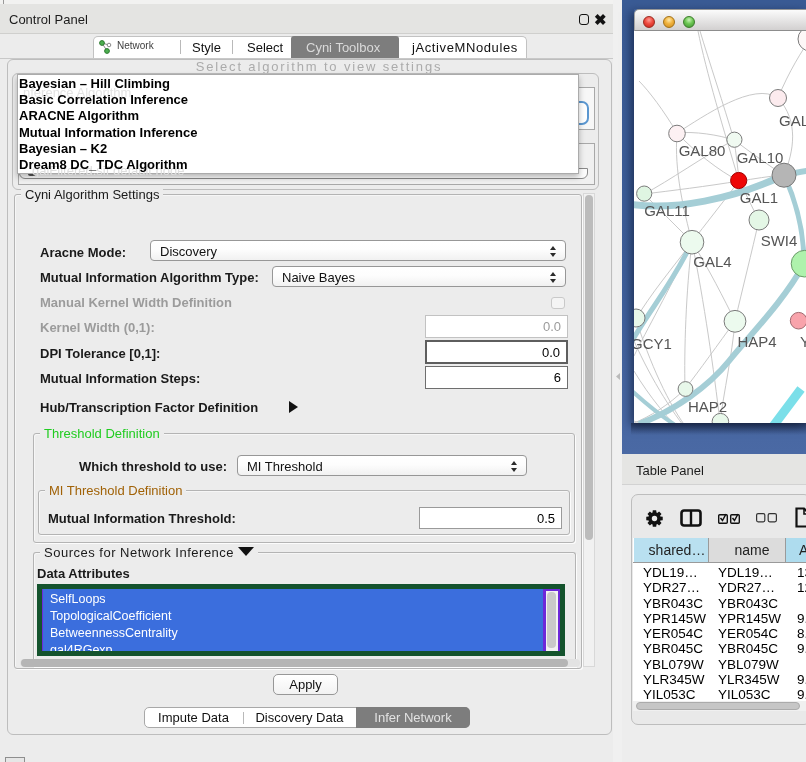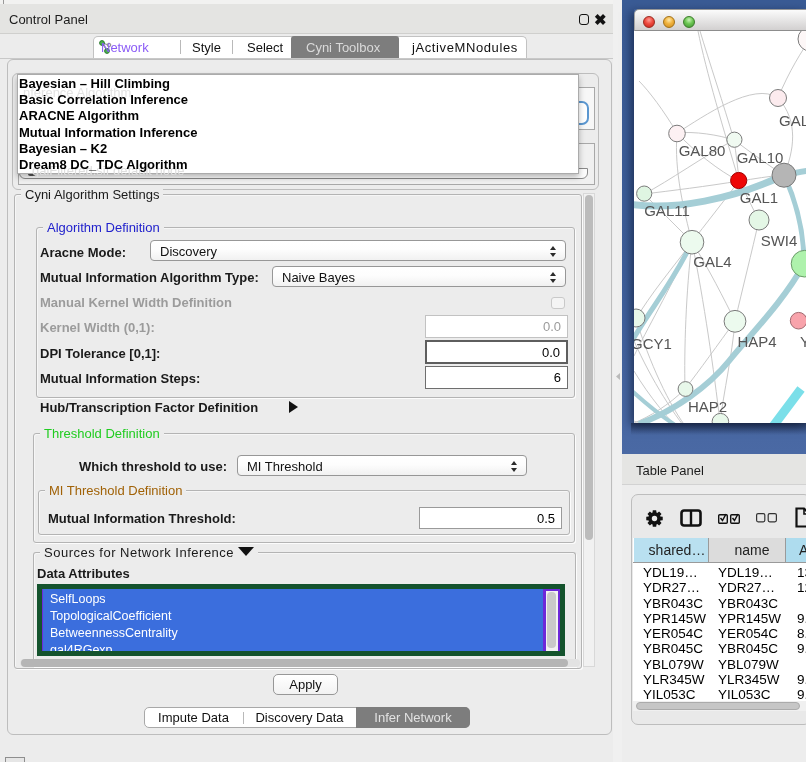--- a/index.html
+++ b/index.html
@@ -32,48 +32,46 @@
 <div class="abs" style="left:93px;top:36px;width:432px;height:22px;background:#ffffff;border:1px solid #c2c2c2;border-bottom:none;border-radius:5px 5px 0 0;"></div>
 <div class="abs" style="left:0;top:58px;width:618px;height:1px;background:#c8c8c8;"></div>
 <div class="abs" style="left:291px;top:36px;width:108px;height:22px;background:#7d7d7d;border-radius:3px 3px 0 0;"></div>
 <svg class="abs" style="left:98px;top:40px;" width="14" height="14" viewBox="0 0 14 14">
  <line x1="4" y1="3" x2="9" y2="11" stroke="#888" stroke-width="1"></line>
  <line x1="4" y1="3" x2="11" y2="5" stroke="#888" stroke-width="1"></line>
  <circle cx="4" cy="3" r="2.4" fill="#4caf50" stroke="#2c7a2e"></circle>
  <circle cx="9" cy="11" r="2.4" fill="#4caf50" stroke="#2c7a2e"></circle>
  <circle cx="11" cy="5" r="1.8" fill="#fff" stroke="#888"></circle>
 </svg>
-<div class="abs" style="left:101px;top:40px;font-size:13px;color:#8b5cf6;">Network</div>
+<div class="abs" style="left:117px;top:40px;font-size:10px;color:#404040;">Network</div>
 <div class="abs" style="left:180px;top:40px;width:1px;height:14px;background:#b9b9b9;"></div>
 <div class="abs" style="left:192px;top:40px;font-size:13px;color:#111;">Style</div>
 <div class="abs" style="left:232px;top:40px;width:1px;height:14px;background:#b9b9b9;"></div>
 <div class="abs" style="left:247px;top:40px;font-size:13px;color:#111;">Select</div>
 <div class="abs" style="left:306px;top:40px;font-size:13px;color:#dadada;">Cyni Toolbox</div>
 <div class="abs" style="left:412px;top:40px;font-size:13px;color:#111;letter-spacing:0.6px;">jActiveMNodules</div>
 
 <div class="abs" style="left:7px;top:59px;width:605px;height:676px;background:#ececec;border:1px solid #bdbdbd;border-radius:6px;box-sizing:border-box;"></div>
 
+<div class="abs" style="left:0px;top:59px;width:638px;text-align:center;font-size:13px;color:#ababab;letter-spacing:1.85px;">Select algorithm to view settings</div>
 
 <div class="abs" style="left:12px;top:73px;width:587px;height:117px;border:1px solid #bdbdbd;border-radius:6px;background:#ececec;box-sizing:border-box;"></div>
 <div class="abs" style="left:310px;top:87px;width:285px;height:43px;border:1px solid #a8a8a8;background:#f7f7f7;box-sizing:border-box;"></div>
 <div class="abs" style="left:566px;top:101px;width:23px;height:24px;border:2.5px solid #5b97d0;border-radius:7px;background:#fff;box-sizing:border-box;"></div>
 <div class="abs" style="left:18px;top:143px;width:577px;height:42px;border:1px solid #a8a8a8;background:#f0f0f0;box-sizing:border-box;"></div>
 <div class="abs" style="left:19px;top:168px;width:569px;height:11px;border:1px solid #8a8a8a;border-radius:0 0 6px 6px;background:#fcfcfc;box-sizing:border-box;"></div>
 <div class="abs" style="left:28px;top:170px;width:8px;height:6px;background:#555;border-radius:0 0 3px 2px;"></div>
 
 <div class="abs" style="left:583px;top:193px;width:12px;height:474px;background:#f1f1f1;border:1px solid #d8d8d8;box-sizing:border-box;"></div>
 <div class="abs" style="left:585px;top:195px;width:8px;height:345px;background:#bcbcbc;border-radius:4px;"></div>
 
 <div class="abs grp" style="left:14px;top:194px;width:566px;height:473px;">
   <span class="gtitle" style="color:#1a1a1a;">Cyni Algorithm Settings</span>
 </div>
 
-<div class="abs grp" style="left:36px;top:227px;width:537px;height:169px;">
-  <span class="gtitle" style="color:#2121cc;">Algorithm Definition</span>
-</div>
 <div class="abs lbl" style="left:40px;top:245px;">Aracne Mode:</div>
 <div class="abs combo" style="left:150px;top:240px;width:416px;height:21px;">
   <span class="ct">Discovery</span>
   <svg class="spin" viewBox="0 0 8 11">
         <path d="M4 0 L7 4 L1 4 Z" fill="#2a2a2a"></path>
         <path d="M4 11 L7 7 L1 7 Z" fill="#2a2a2a"></path>
       </svg>
 </div>
 <div class="abs lbl" style="left:40px;top:270px;">Mutual Information Algorithm Type:</div>
 <div class="abs lbl" style="left:40px;top:295px;color:#9b9b9b;">Manual Kernel Width Definition</div>

